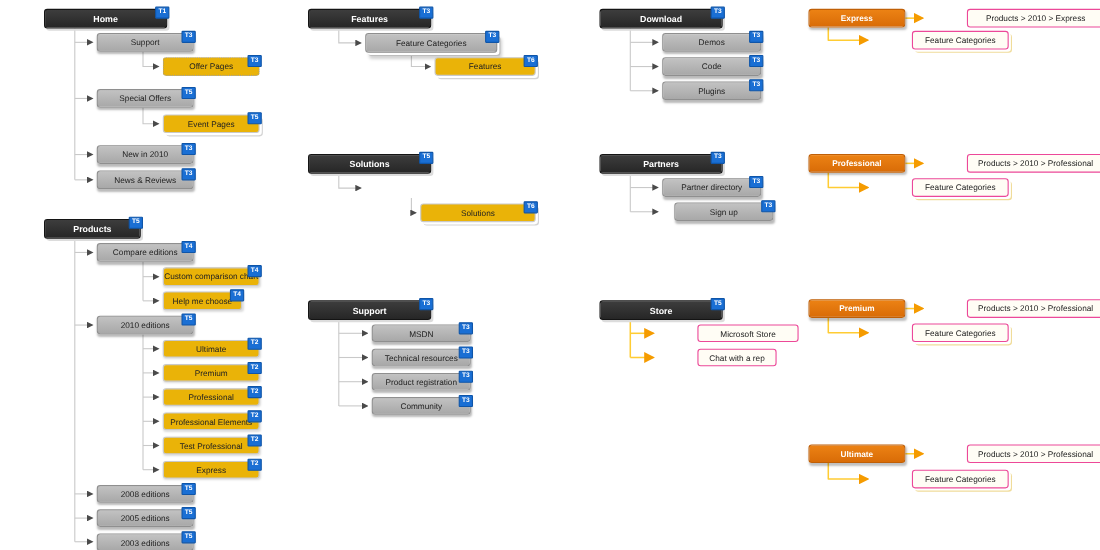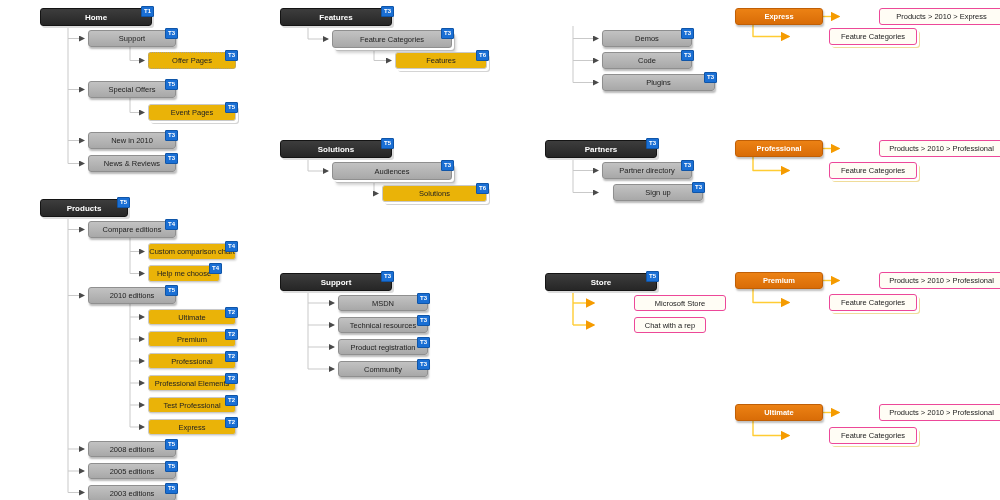--- a/index.html
+++ b/index.html
@@ -188,24 +188,20 @@
     </div>
   <div class="node white stacked-white" style="left:395px;top:52px;width:92px">
       <span>Features</span>
       <span class="badge">T6</span>
     </div>
 
   <div class="node head" style="left:280px;top:140px;width:112px">
       <span>Solutions</span>
       <span class="badge">T5</span>
     </div>
-  <div class="node gray stacked-gray" style="left:332px;top:162px;width:120px;height:18px">
-      <span>Audiences</span>
-      <span class="badge">T3</span>
-    </div>
   <div class="node white stacked-white" style="left:382px;top:185px;width:105px">
       <span>Solutions</span>
       <span class="badge">T6</span>
     </div>
 
   <div class="node head" style="left:280px;top:273px;width:112px">
       <span>Support</span>
       <span class="badge">T3</span>
     </div>
   <div class="node gray" style="left:338px;top:295px;width:90px;height:16px">
@@ -218,29 +214,33 @@
     </div>
   <div class="node gray" style="left:338px;top:339px;width:90px;height:16px">
       <span>Product registration</span>
       <span class="badge">T3</span>
     </div>
   <div class="node gray" style="left:338px;top:361px;width:90px;height:16px">
       <span>Community</span>
       <span class="badge">T3</span>
     </div>
 
+  <div class="node head" style="left:545px;top:8px;width:112px">
+      <span>Download</span>
+      <span class="badge">T3</span>
+    </div>
   <div class="node gray" style="left:602px;top:30px;width:90px">
       <span>Demos</span>
       <span class="badge">T3</span>
     </div>
   <div class="node gray" style="left:602px;top:52px;width:90px">
       <span>Code</span>
       <span class="badge">T3</span>
     </div>
-  <div class="node gray" style="left:602px;top:74px;width:113px">
+  <div class="node gray" style="left:602px;top:74px;width:90px">
       <span>Plugins</span>
       <span class="badge">T3</span>
     </div>
 
   <div class="node head" style="left:545px;top:140px;width:112px">
       <span>Partners</span>
       <span class="badge">T3</span>
     </div>
   <div class="node gray" style="left:602px;top:162px;width:90px">
       <span>Partner directory</span>

